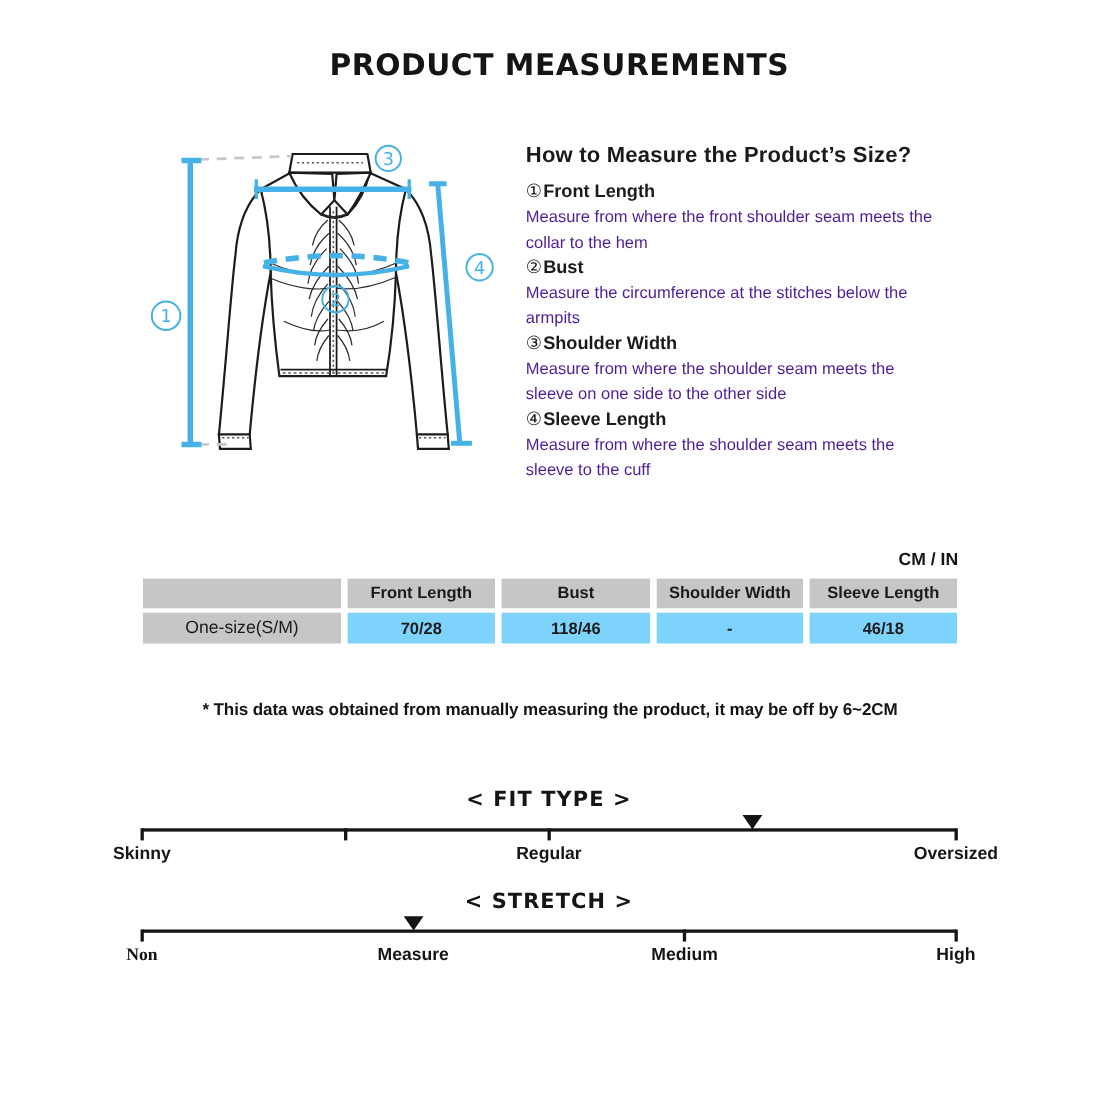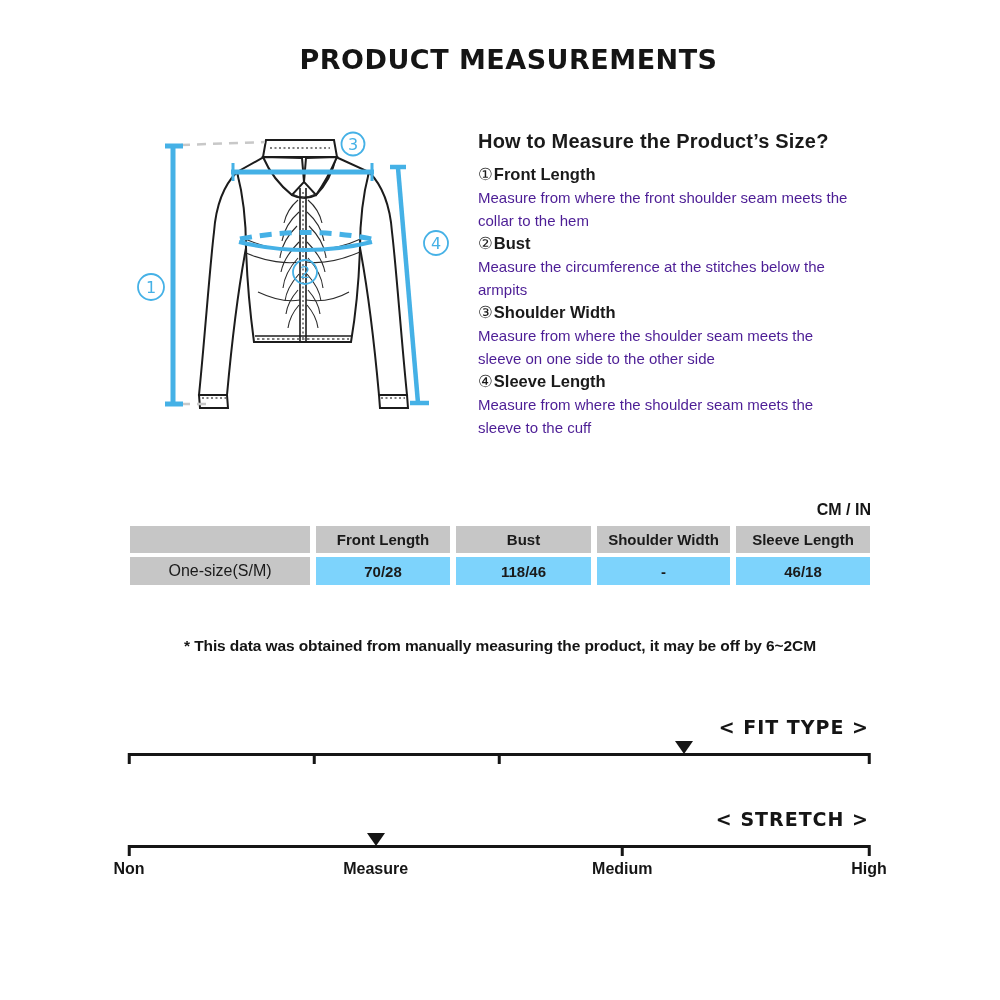--- a/index.html
+++ b/index.html
@@ -35,21 +35,21 @@
   .th,.row-label{background:#c6c6c6;}
   .td{background:#7dd3fc;}
   .row-label{font-weight:400 !important;font-size:16px !important;}
 
   
   .disclaimer{position:absolute;left:0;right:0;top:621px;text-align:center;
         font-size:15.5px;font-weight:700;color:#151515;letter-spacing:-.1px;}
 
   
   .scale{position:absolute;left:129px;width:740px;}
-  .scale-title{text-align:right;font-family:"DejaVu Sans",sans-serif;font-size:19px;
+  .scale-title{text-align:center;font-family:"DejaVu Sans",sans-serif;font-size:19px;
         font-weight:800;letter-spacing:1px;color:#151515;line-height:22px;}
   .scale-line{position:relative;margin-top:15px;height:2.5px;background:#151515;}
   .tick{position:absolute;top:0;width:2.5px;height:11px;background:#151515;transform:translateX(-50%);}
   .marker{position:absolute;top:-12px;width:0;height:0;transform:translateX(-50%);
         border-left:9px solid transparent;border-right:9px solid transparent;border-top:13px solid #151515;}
   .scale-labels{position:relative;margin-top:12px;height:20px;}
   .scale-label{position:absolute;transform:translateX(-50%);white-space:nowrap;
         font-size:16px;font-weight:700;color:#151515;}
 </style>
 </head>
@@ -200,31 +200,36 @@
 
   <div class="scale" style="top:716px">
     <div class="scale-title">&lt; FIT TYPE &gt;</div>
     <div class="scale-line">
         <div class="tick" style="left: 0%;"></div>
         <div class="tick" style="left: 25%;"></div>
         <div class="tick" style="left: 50%;"></div>
         <div class="tick" style="left: 100%;"></div>
         <div class="marker" style="left: 75%;"></div>
       </div>
+    <div class="scale-labels">
+        <div class="scale-label" style="left: 0%;">Skinny</div>
+        <div class="scale-label" style="left: 50%;">Regular</div>
+        <div class="scale-label" style="left: 100%;">Oversized</div>
+      </div>
   </div>
 
   <div class="scale" style="top:808px">
     <div class="scale-title">&lt; STRETCH &gt;</div>
     <div class="scale-line">
         <div class="tick" style="left: 0%;"></div>
         <div class="tick" style="left: 66.67%;"></div>
         <div class="tick" style="left: 100%;"></div>
         <div class="marker" style="left: 33.33%;"></div>
       </div>
     <div class="scale-labels">
-        <div class="scale-label" style="left: 0%;">Non</div>
+        <div class="scale-label" style="left: 0%; font-family: Liberation Serif, serif;">Non</div>
         <div class="scale-label" style="left: 33.33%;">Measure</div>
         <div class="scale-label" style="left: 66.67%;">Medium</div>
         <div class="scale-label" style="left: 100%;">High</div>
       </div>
   </div>
 
 </div>
 
 </body></html>

